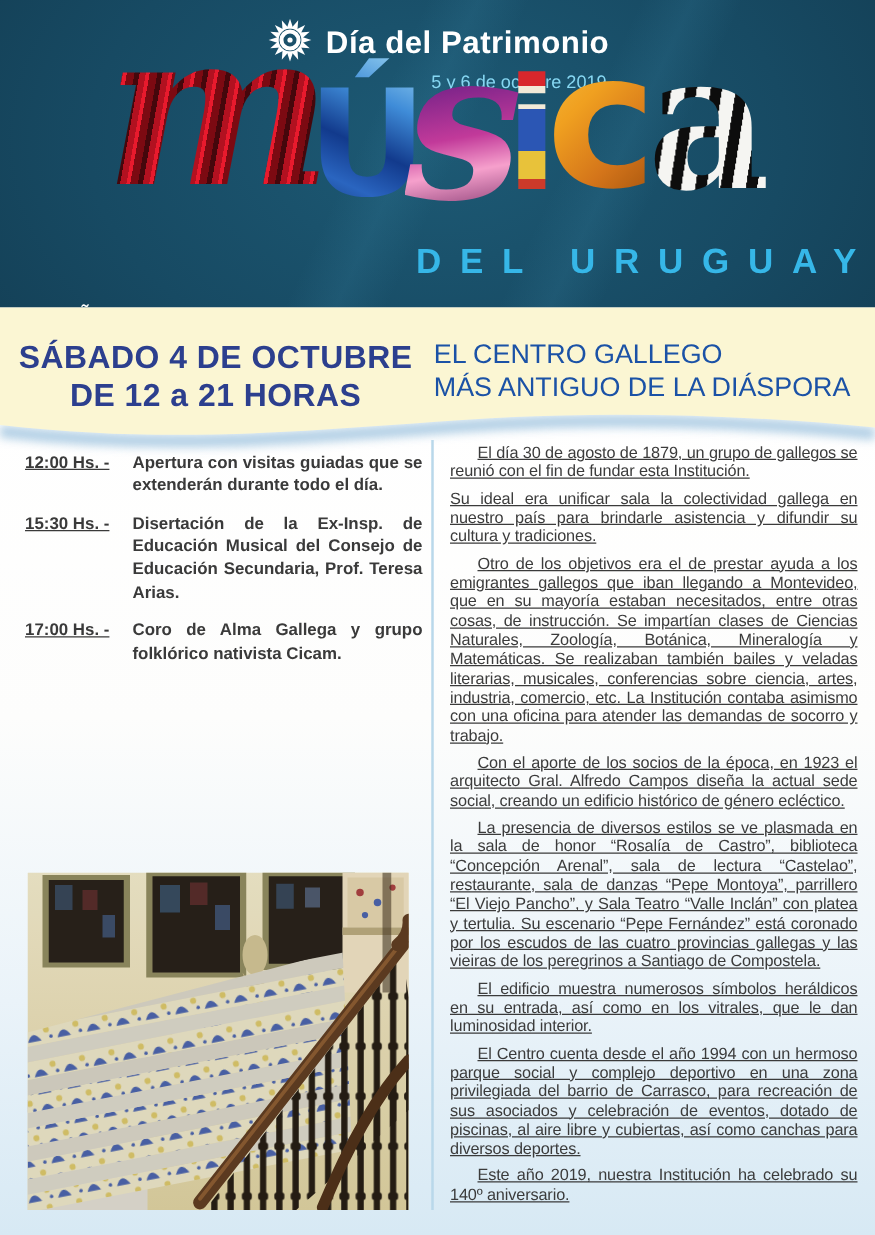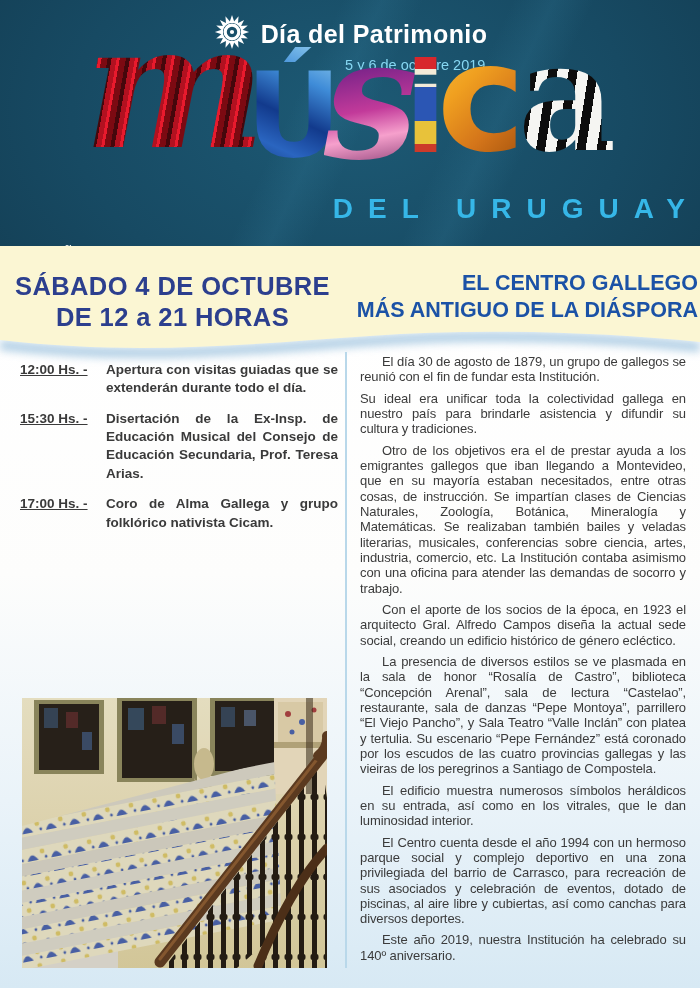--- a/index.html
+++ b/index.html
@@ -41,33 +41,33 @@
   
   .content-bg{position:absolute;left:0;top:320px;width:700px;height:668px;
         background:linear-gradient(180deg,#ffffff 0%,#fdfdfc 38%,#eaf3f9 72%,#d7e9f4 100%);}
   .band{position:absolute;left:0;top:246px;width:700px;height:76px;background:#fbf6d3;}
   .wave{position:absolute;left:0;top:321px;width:700px;height:52px;display:block;}
   .divider{position:absolute;left:345px;top:352px;width:2px;height:616px;background:#b9d8ea;}
 
   
   .ltitle{position:absolute;left:0;top:271px;width:345px;text-align:center;
           color:#2c3f8e;font-weight:800;font-size:25.5px;line-height:1.2;letter-spacing:.4px;}
-  .rtitle{position:absolute;left:347px;top:270px;width:351px;text-align:right;
-          color:#1b52a6;font-weight:700;font-size:21.5px;line-height:1.26;}
+  .rtitle{position:absolute;left:347px;top:270px;width:351px;text-align:left;
+          color:#1b52a6;font-weight:400;font-size:21.5px;line-height:1.26;}
 
   
   .schedule{position:absolute;left:20px;top:361px;width:318px;color:#3a3a3a;}
   .sched-row{display:flex;margin-bottom:12px;}
   .sched-time{flex:0 0 86px;font-weight:bold;font-size:13.5px;line-height:1.36;white-space:nowrap;text-decoration:underline;}
   .sched-desc{flex:1;font-weight:bold;font-size:13.5px;line-height:1.36;text-align:justify;}
 
   
   .article{position:absolute;left:360px;top:354px;width:326px;color:#3b3b3b;
            font-size:13px;line-height:1.18;text-align:justify;letter-spacing:-0.1px;}
-  .article p{margin:0 0 6px 0;}
+  .article p{margin:0 0 6px 0;text-decoration:underline;}
   .article p.ind{text-indent:22px;}
 
   
   .photo{position:absolute;left:22px;top:698px;width:305px;height:270px;}
 </style>
 </head>
 <body>
 
 <div class="page">
 
@@ -253,21 +253,21 @@
         <rect x="225" y="140" width="80" height="130" fill="url(#bars)"></rect>
       </g>
       <path d="M236,268 C258,215 282,175 305,150" fill="none" stroke="#4e3018" stroke-width="9" stroke-linecap="round"></path>
 
       <rect width="305" height="270" fill="#2a2a20" opacity="0.05"></rect>
     </svg>
   </div>
 
   <div class="article">
     <p class="ind">El día 30 de agosto de 1879, un grupo de gallegos se reunió con el fin de fundar esta Institución.</p>
-    <p>Su ideal era unificar toda la colectividad gallega en nuestro país para brindarle asistencia y difundir su cultura y tradiciones.</p>
+    <p>Su ideal era unificar sala la colectividad gallega en nuestro país para brindarle asistencia y difundir su cultura y tradiciones.</p>
     <p class="ind">Otro de los objetivos era el de prestar ayuda a los emigrantes gallegos que iban llegando a Montevideo, que en su mayoría estaban necesitados, entre otras cosas, de instrucción. Se impartían clases de Ciencias Naturales, Zoología, Botánica, Mineralogía y Matemáticas. Se realizaban también bailes y veladas literarias, musicales, conferencias sobre ciencia, artes, industria, comercio, etc. La Institución contaba asimismo con una oficina para atender las demandas de socorro y trabajo.</p>
     <p class="ind">Con el aporte de los socios de la época, en 1923 el arquitecto Gral. Alfredo Campos diseña la actual sede social, creando un edificio histórico de género ecléctico.</p>
     <p class="ind">La presencia de diversos estilos se ve plasmada en la sala de honor “Rosalía de Castro”, biblioteca “Concepción Arenal”, sala de lectura “Castelao”, restaurante, sala de danzas “Pepe Montoya”, parrillero “El Viejo Pancho”, y Sala Teatro “Valle Inclán” con platea y tertulia. Su escenario “Pepe Fernández” está coronado por los escudos de las cuatro provincias gallegas y las vieiras de los peregrinos a Santiago de Compostela.</p>
     <p class="ind">El edificio muestra numerosos símbolos heráldicos en su entrada, así como en los vitrales, que le dan luminosidad interior.</p>
     <p class="ind">El Centro cuenta desde el año 1994 con un hermoso parque social y complejo deportivo en una zona privilegiada del barrio de Carrasco, para recreación de sus asociados y celebración de eventos, dotado de piscinas, al aire libre y cubiertas, así como canchas para diversos deportes.</p>
     <p class="ind">Este año 2019, nuestra Institución ha celebrado su 140º aniversario.</p>
   </div>
 
 </div>
 

